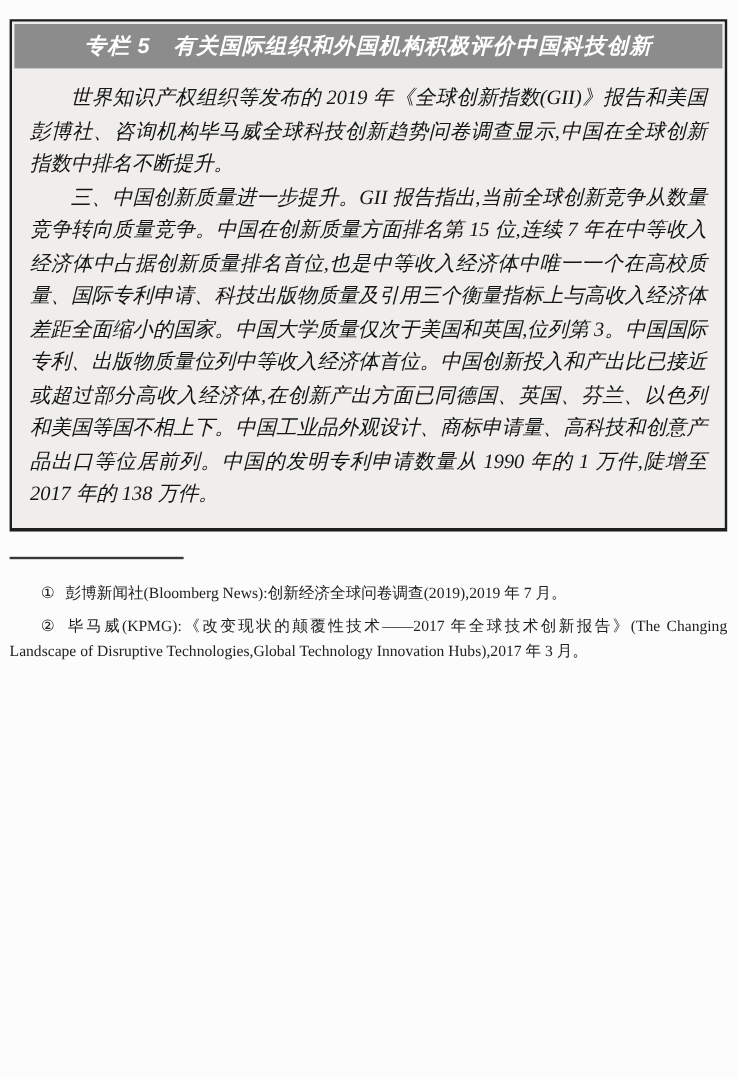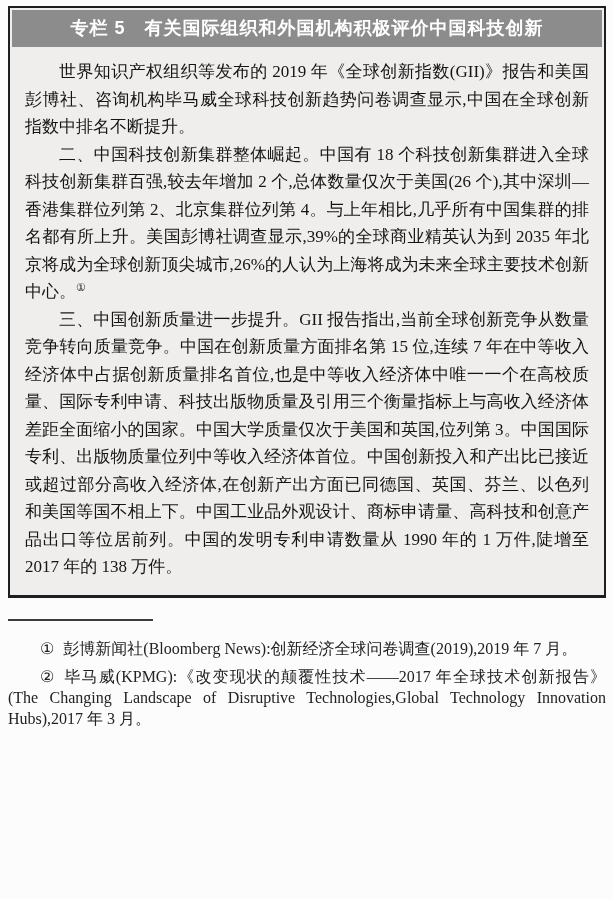--- a/index.html
+++ b/index.html
@@ -4,24 +4,25 @@
 <style>
   html, body { margin: 0; padding: 0; }
   body {
     width: 614px; height: 899px;
     background: #fcfcfc;
     overflow: hidden;
     font-family: "Liberation Serif", "DejaVu Serif", serif;
     color: #141414;
   }
   .column-box {
-    margin: 6px 8px 0 8px;
+    margin: 16px 8px 0 8px;
     border: 2px solid #1e1e1e;
     border-bottom-width: 3px;
     background: #efeeec;
+    font-style: italic;
   }
   .box-header {
     margin: 2px;
     background: #8c8c8c;
     color: #ffffff;
     text-align: center;
     font-family: "Liberation Sans", "DejaVu Sans", sans-serif;
     font-weight: bold;
     font-size: 18px;
     padding: 6px 0 7px 0;
@@ -42,37 +43,36 @@
     vertical-align: 6px;
   }
   .footnotes { margin: 0 8px; padding-top: 21px; }
   .fn-rule {
     width: 145px; height: 2px;
     background: #3a3a3a;
     margin: 0 0 17px 0;
   }
   .footnote {
     margin: 0 0 7px 0;
-    font-size: 16px;
+    font-size: 13px;
     line-height: 21px;
     color: #222222;
     text-indent: 2em;
     text-align: justify;
     text-align-last: left;
   }
   .fn-marker { margin-right: 9px; }
 </style>
 </head>
 <body>
 
 <div class="column-box">
   <div class="box-header">专栏 5　有关国际组织和外国机构积极评价中国科技创新</div>
   <div class="box-body">
       <p class="para">世界知识产权组织等发布的 2019 年《全球创新指数(GII)》报告和美国彭博社、咨询机构毕马威全球科技创新趋势问卷调查显示,中国在全球创新指数中排名不断提升。</p>
-      <p class="para">二、中国科技创新集群整体崛起。中国有 18 个科技创新集群进入全球科技创新集群百强,较去年增加 2 个,总体数量仅次于美国(26 个),其中深圳—香港集群位列第 2、北京集群位列第 4。与上年相比,几乎所有中国集群的排名都有所上升。美国彭博社调查显示,39%的全球商业精英认为到 2035 年北京将成为全球创新顶尖城市,26%的人认为上海将成为未来全球主要技术创新中心。<sup class="fn-ref">①</sup></p>
       <p class="para">三、中国创新质量进一步提升。GII 报告指出,当前全球创新竞争从数量竞争转向质量竞争。中国在创新质量方面排名第 15 位,连续 7 年在中等收入经济体中占据创新质量排名首位,也是中等收入经济体中唯一一个在高校质量、国际专利申请、科技出版物质量及引用三个衡量指标上与高收入经济体差距全面缩小的国家。中国大学质量仅次于美国和英国,位列第 3。中国国际专利、出版物质量位列中等收入经济体首位。中国创新投入和产出比已接近或超过部分高收入经济体,在创新产出方面已同德国、英国、芬兰、以色列和美国等国不相上下。中国工业品外观设计、商标申请量、高科技和创意产品出口等位居前列。中国的发明专利申请数量从 1990 年的 1 万件,陡增至 2017 年的 138 万件。</p>
     </div>
 </div>
 
 <div class="footnotes">
   <div class="fn-rule"></div>
   <div>
       <p class="footnote"><span class="fn-marker">①</span>彭博新闻社(Bloomberg News):创新经济全球问卷调查(2019),2019 年 7 月。</p>
       <p class="footnote"><span class="fn-marker">②</span>毕马威(KPMG):《改变现状的颠覆性技术——2017 年全球技术创新报告》(The Changing Landscape of Disruptive Technologies,Global Technology Innovation Hubs),2017 年 3 月。</p>
     </div>

